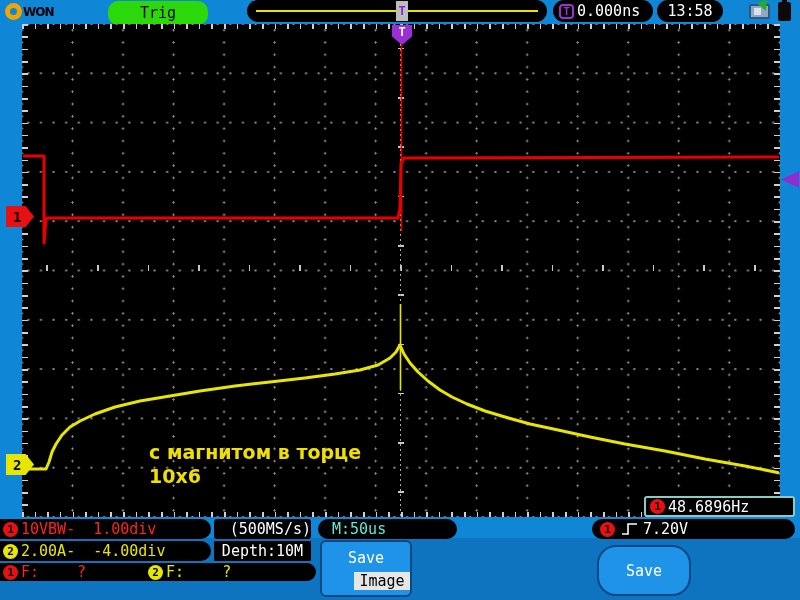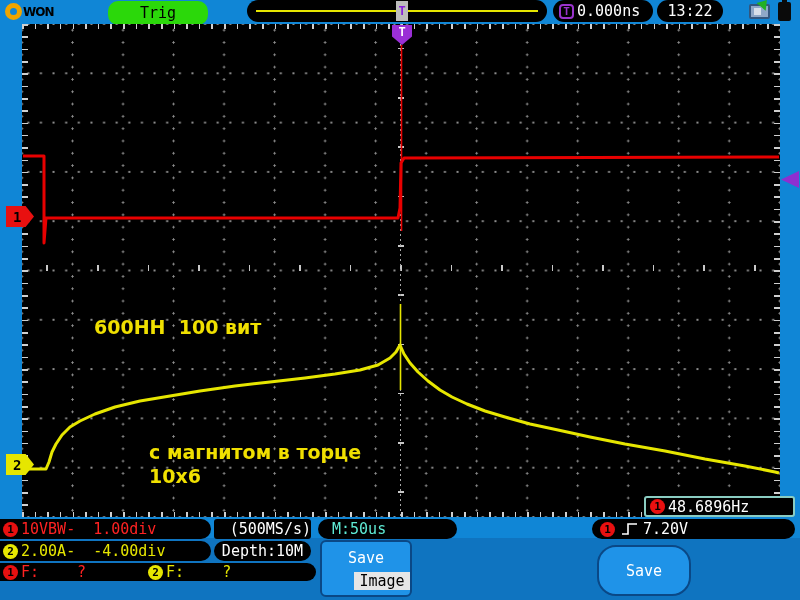--- a/index.html
+++ b/index.html
@@ -71,21 +71,21 @@
       border:2px solid #8accc2; border-radius:3px; display:flex; align-items:center; gap:3px; padding-left:4px;
       color:#fff; font-size:15px; }
 
   
   .chrome-bottom { position:absolute; left:0; top:517px; width:800px; height:83px; background:#1086d6; }
   .menu-strip { position:absolute; left:0; top:21px; width:800px; height:62px; background:#0f74c0; }
   .srow { position:absolute; background:#000; display:flex; align-items:center; font-size:15px; }
   .ch1-row   { left:0; top:2px;  width:211px; height:20px; border-radius:0 10px 10px 0; color:#ff2222; }
   .ch2-row   { left:0; top:24px; width:211px; height:20px; border-radius:0 10px 10px 0; color:#e6e600; }
   .rate-box  { left:214px; top:2px;  width:97px; height:20px; border-radius:3px; color:#fff; justify-content:flex-end; }
-  .depth-box { left:214px; top:24px; width:97px; height:20px; border-radius:10px; color:#fff; justify-content:center; }
+  .depth-box { left:214px; top:24px; width:97px; height:20px; border-radius:1px; color:#fff; justify-content:center; }
   .tb-pill   { left:318px; top:2px; width:139px; height:20px; border-radius:10px; color:#5eead4; padding-left:14px; }
   .tl-pill   { left:592px; top:2px; width:203px; height:20px; border-radius:10px; color:#fff; padding-left:8px; }
   .fmeas-row { left:0; top:46px; width:316px; height:18px; border-radius:0 9px 9px 0; }
   .cnum { width:15px; height:15px; border-radius:50%; color:#000; font-weight:bold; font-size:11px;
       display:flex; align-items:center; justify-content:center; flex:0 0 auto; }
   .cnum-red { background:#e81010; }
   .cnum-yel { background:#e6e600; }
   .gap-s { margin-left:3px; } .gap-m { margin-left:18px; } .gap-l { margin-left:38px; }
   .red-t { color:#ff2222; } .yel-t { color:#e6e600; }
   .slope-icon { margin:0 4px 0 6px; }
@@ -110,21 +110,21 @@
   </div>
   <div class="pill preview-pill">
     <span class="preview-line"></span>
     <span class="preview-slider">T</span>
   </div>
   <div class="pill ttime-pill">
     <span class="tbox">T</span>
     <span>0.000ns</span>
   </div>
   <div class="pill clock-pill">
-    <span>13:22</span>
+    <span>13:58</span>
   </div>
   <div class="usb-icon"></div>
   <div class="battery-icon"></div>
 </div>
 
 <div class="screen">
   <div class="tick-strip ticks-left"></div>
   <div class="tick-strip ticks-right"></div>
   <div class="tick-strip ticks-top"></div>
   <div class="tick-strip ticks-bottom"></div>
@@ -132,21 +132,20 @@
   <div class="center-vticks"></div>
   <div class="trigger-line"></div>
 
   <svg id="wave-svg" class="wave-svg" width="758" height="493" viewBox="22 24 758 493">
       <line x1="401.5" x2="401.5" y1="45" y2="231" stroke="#e80000" stroke-width="1.6"></line>
       <polyline points="23,156 44,156 44,243 46,218 398,218 400,208 401,163 404,158 779,157" fill="none" stroke="#e80000" stroke-width="3" stroke-linejoin="round"></polyline>
       <line x1="400.5" x2="400.5" y1="304" y2="390" stroke="#e6e600" stroke-width="1.6"></line>
       <polyline points="23,469 46,469 49,462 52,452 56,444 62,435 70,427 80,421 95,414 115,407 140,401 170,396 200,391 235,386 270,382 305,378 335,374 360,370 378,365 390,358 396,352 400,345 404,354 410,363 418,372 428,381 440,390 452,397 467,404 485,411 505,417 530,424 558,430 590,437 625,444 665,451 705,459 745,466 775,472 779,473" fill="none" stroke="#e6e600" stroke-width="3" stroke-linejoin="round"></polyline>
     </svg>
 
-  <div class="annotation anno-1">600НН  100 вит</div>
   <div class="annotation anno-2">с магнитом в торце</div>
   <div class="annotation anno-3">10x6</div>
 </div>
 
 <div class="chan-marker marker-ch1">
   <span>1</span>
 </div>
 <div class="chan-marker marker-ch2">
   <span>2</span>
 </div>

